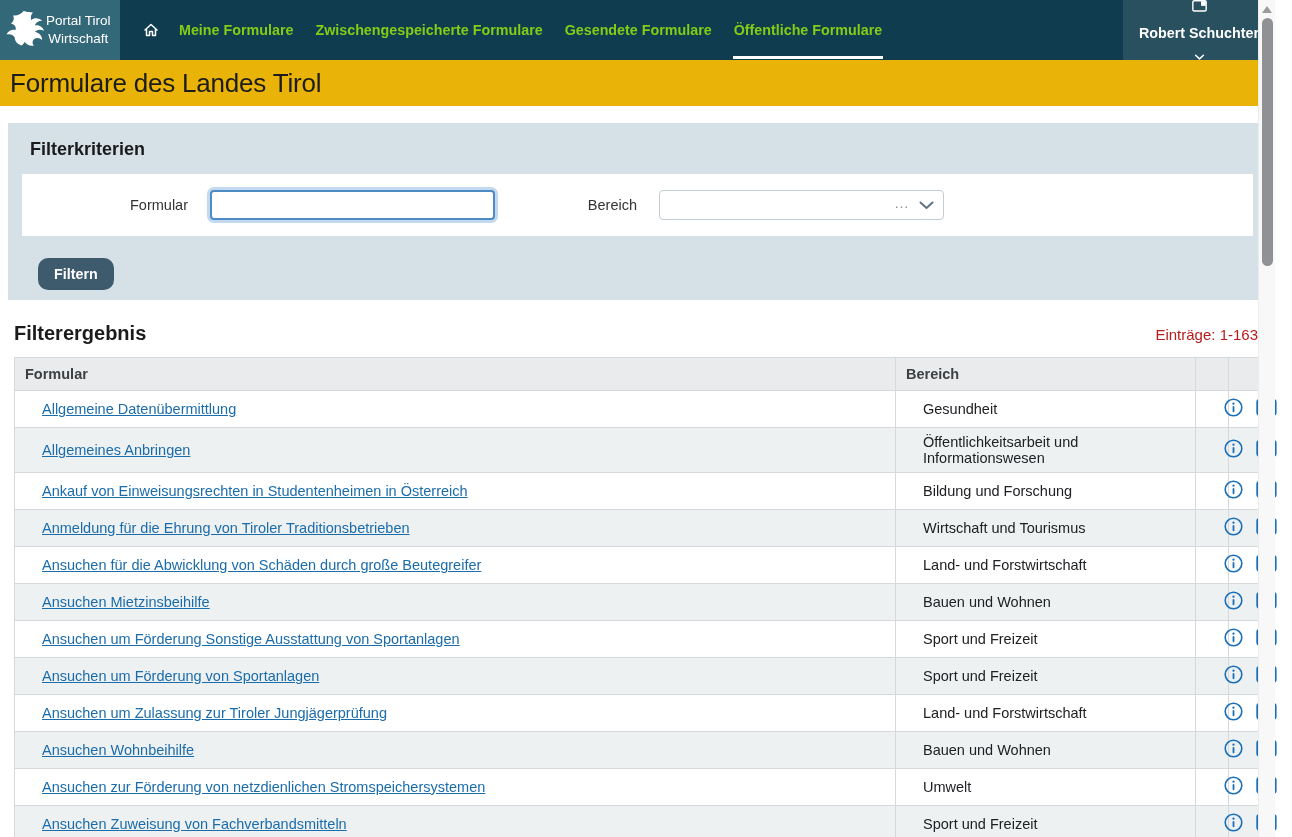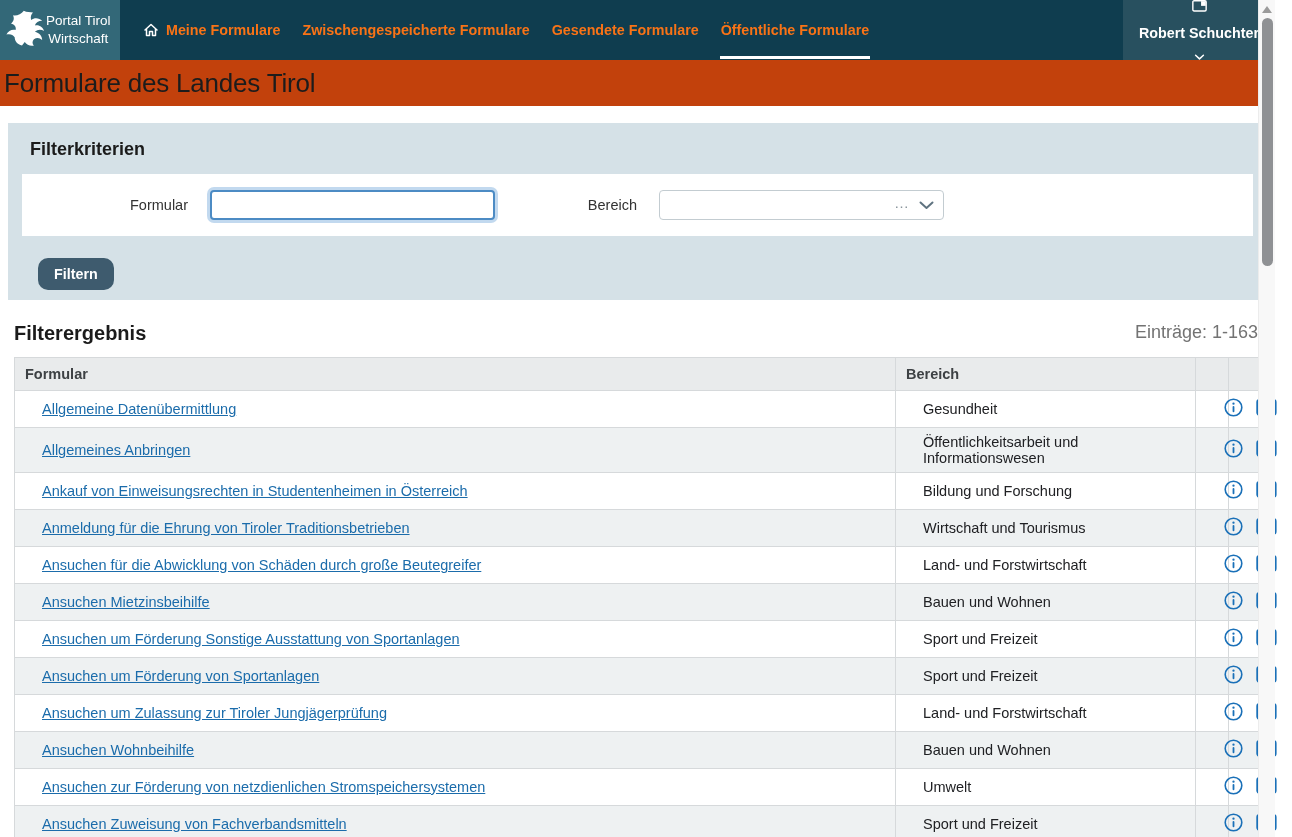--- a/index.html
+++ b/index.html
@@ -16,37 +16,37 @@
     height: 60px; background: #0f3d4f; display: flex; align-items: stretch; color: #fff; text-align: center;
   }
   .logo {
     width: 120px; background: #336878; display: flex; align-items: center;
     overflow: hidden; flex: none; cursor: pointer;
   }
   .logo svg { width: 44px; height: 44px; flex: none; margin-left: 0; }
   .logo-text { font-size: 13.5px; line-height: 1.3; color: #fff; white-space: nowrap; margin-left: 2px; }
   .nav-items { display: flex; align-items: stretch; margin-left: 12px; }
   .nav-item {
-    display: flex; align-items: center; gap: 7px; padding: 0 11px;
-    font-size: 14.3px; font-weight: bold; color: #f97316; cursor: pointer;
+    display: flex; align-items: center; gap: 20px; padding: 0 11px;
+    font-size: 14.3px; font-weight: bold; color: #84cc16; cursor: pointer;
     position: relative; white-space: nowrap; text-decoration: none;
   }
   .nav-item.active::after {
     content: ""; position: absolute; left: 10px; right: 10px; bottom: 1px;
     height: 3px; background: #ffffff;
   }
   .nav-user {
     margin-left: auto; background: #28505f; display: flex; align-items: center;
     gap: 13px; padding: 0 16px 0 16px; cursor: pointer; flex-direction: column;
   }
   .nav-user .uname { font-size: 14.3px; font-weight: bold; white-space: nowrap; }
 
   
   .title-bar {
-    height: 46px; background: #c2410c; display: flex; align-items: center; padding-left: 4px;
+    height: 46px; background: #eab308; display: flex; align-items: center; padding-left: 10px;
   }
   .title-bar h1 { font-size: 26px; font-weight: 400; color: #1c1c1c; letter-spacing: -0.2px; }
 
   
   .filter-box {
     margin: 17px 8px 0 8px; background: #d5e1e7; padding: 14px 14px 10px 14px;
   }
   .filter-box h2 { font-size: 18px; font-weight: bold; color: #1b1b1b; margin: 2px 0 14px 8px; }
   .filter-panel {
     background: #ffffff; height: 62px; display: flex; align-items: center;
@@ -71,21 +71,21 @@
     margin: 22px 4px 0 16px; background: #3e5b6e; color: #fff; border: none; border-radius: 10px;
     font-size: 14.3px; font-weight: bold; padding: 0 16px; height: 32px; cursor: pointer;
     font-family: "Liberation Sans", sans-serif;
   }
 
   
   .results-head {
     margin: 22px 17px 0 14px; display: flex; align-items: flex-end; justify-content: space-between;
   }
   .results-head h2 { font-size: 20px; font-weight: bold; color: #1b1b1b; }
-  .entries { font-size: 18px; color: #737373; padding-bottom: 2px; }
+  .entries { font-size: 15px; color: #b91c1c; padding-bottom: 2px; }
 
   table.results {
     margin: 12px 0 0 14px; width: 1244px; border-collapse: collapse; table-layout: fixed;
   }
   table.results th, table.results td {
     border: 1px solid #d6d9db; font-size: 14.5px; vertical-align: middle;
   }
   table.results th {
     background: #e9ebec; color: #3d4144; font-weight: bold; text-align: left;
     padding: 8px 10px; height: 33px;

